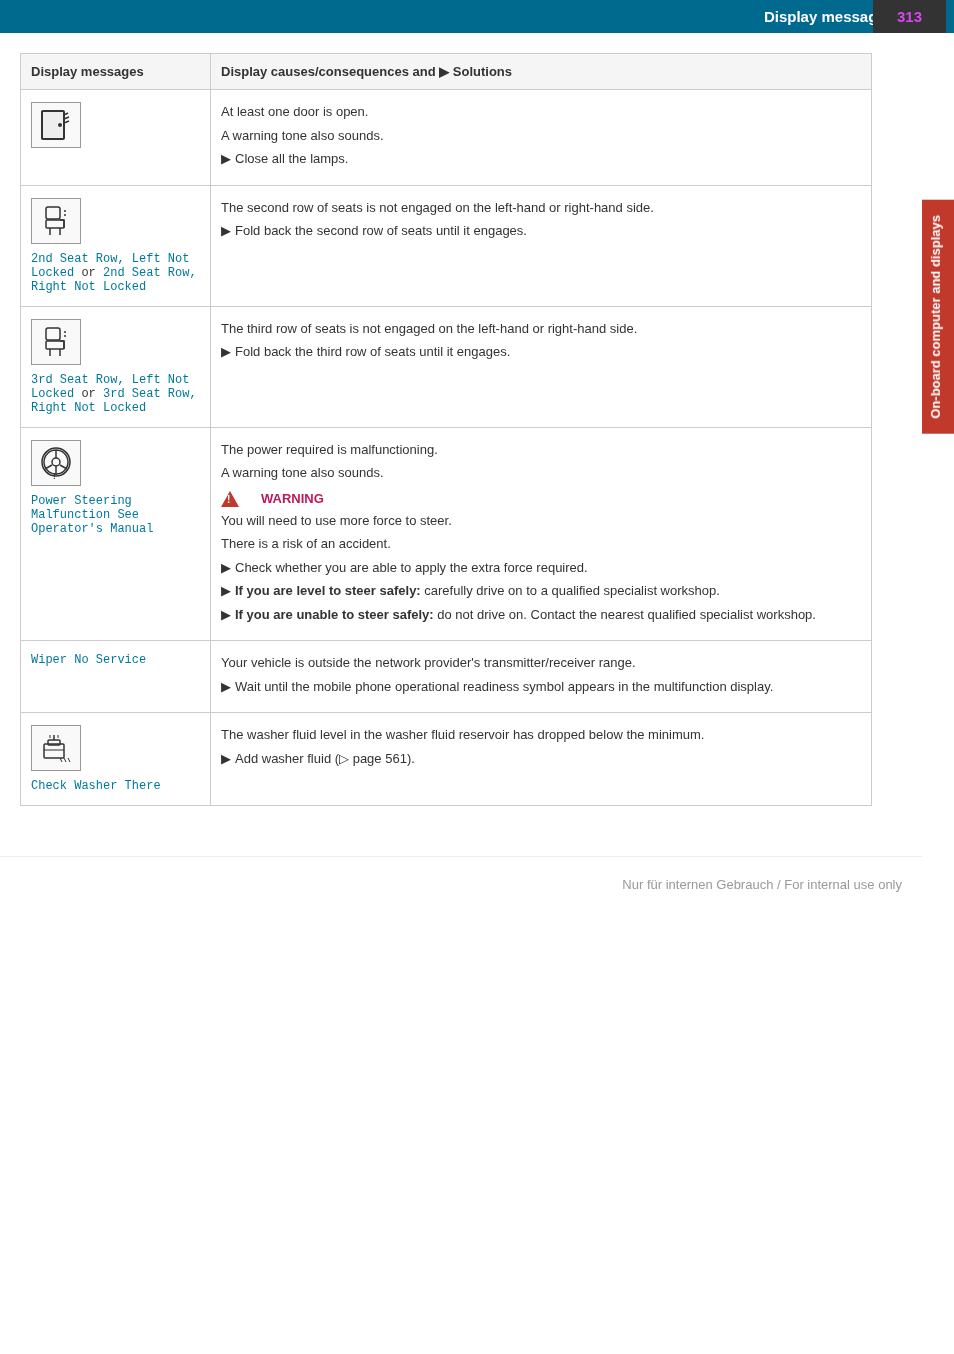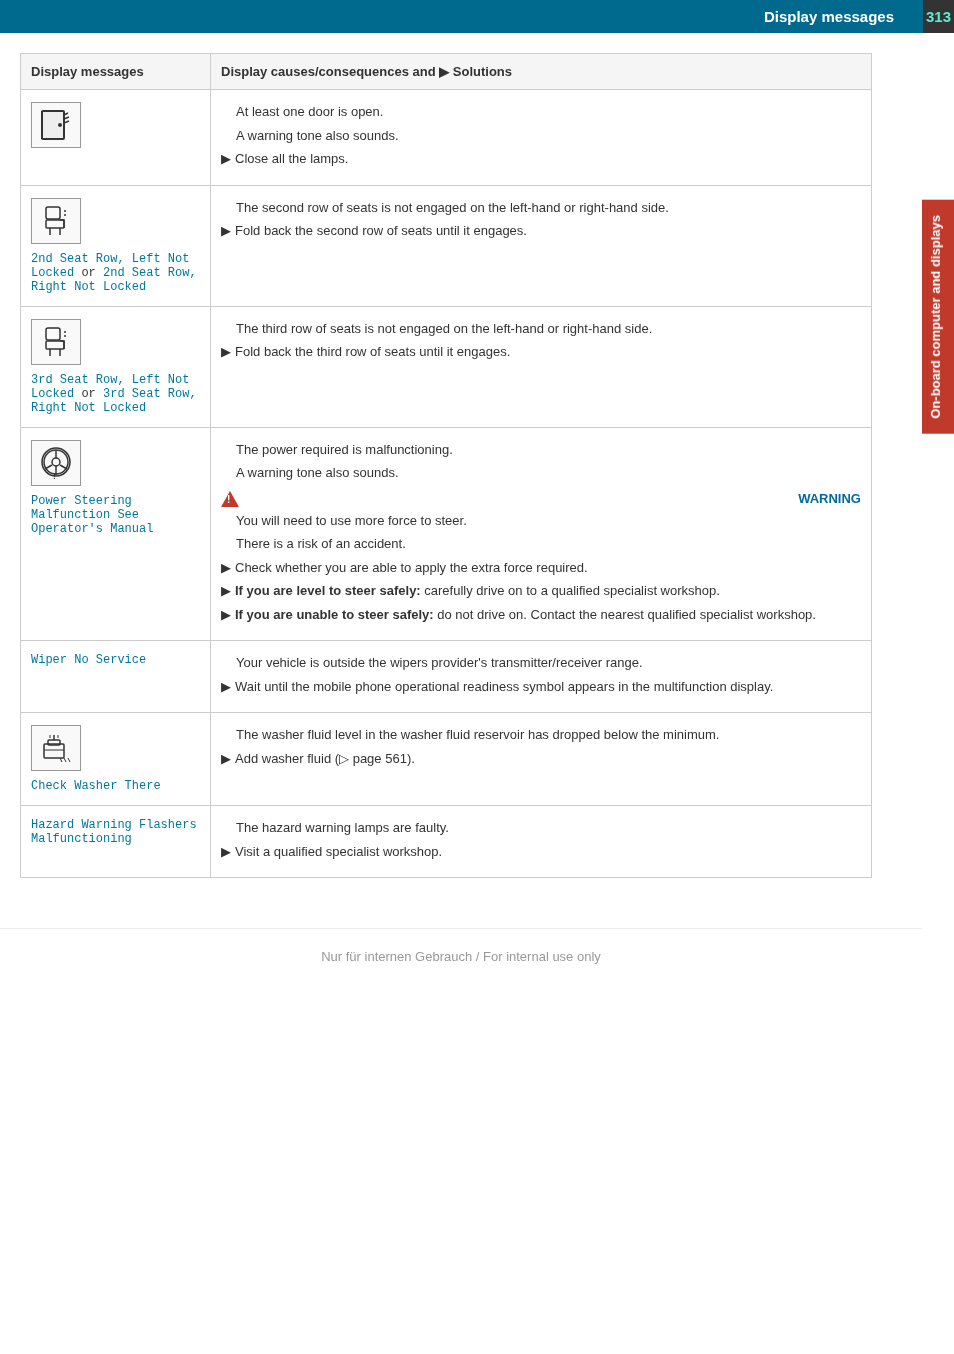--- a/index.html
+++ b/index.html
@@ -17,25 +17,25 @@
       background: #006a8e;
       color: white;
       text-align: right;
       padding: 8px 60px 8px 20px;
       font-size: 15px;
       font-weight: bold;
       position: relative;
     }
     .page-number {
       position: absolute;
-      right: 0;
+      right: 8px;
       top: 0;
       background: #333;
-      color: #5eead4;
-      padding: 8px 3px;
+      color: #d946ef;
+      padding: 8px 24px;
       font-size: 15px;
       font-weight: bold;
     }
 
     
     .side-tab {
       position: fixed;
       right: 0;
       top: 200px;
       background: #c0392b;
@@ -92,52 +92,51 @@
     .icon-svg {
       width: 36px;
       height: 36px;
       display: block;
     }
 
     .warning-block {
       display: flex;
       align-items: center;
       gap: 22px;
-      color: #0369a1;
+      color: #be185d;
       font-weight: bold;
       margin: 8px 0 4px 0;
       font-size: 13px;
-      justify-content: space-between;
     }
     .warning-triangle {
       display: inline-block;
       width: 0;
       height: 0;
       border-left: 9px solid transparent;
       border-right: 9px solid transparent;
       border-bottom: 16px solid #c0392b;
       position: relative;
     }
     .warning-triangle::after {
       content: '!';
       position: absolute;
       bottom: -14px;
       left: -3px;
       color: white;
       font-size: 10px;
       font-weight: bold;
     }
 
-    p { margin-bottom: 4px; line-height: 1.5; margin-left: 15px; }
+    p { margin-bottom: 4px; line-height: 1.5; }
     .solution-line { display: flex; gap: 4px; margin-bottom: 4px; line-height: 1.5; }
     .solution-line .arr { flex-shrink: 0; }
 
     
     .footer {
-      text-align: center;
+      text-align: right;
       color: #999;
       font-size: 13px;
       padding: 20px;
       border-top: 1px solid #eee;
       margin-top: 10px;
       margin-right: 32px;
     }
   </style>
 </head>
 <body>
@@ -249,21 +248,21 @@
             </div>
             <div class="solution-line">
               <span class="arr">▶</span>
               <span><strong>If you are unable to steer safely:</strong> do not drive on. Contact the nearest qualified specialist workshop.</span>
             </div>
           </td>
         </tr>
         <tr>
           <td><span style="color: rgb(0, 120, 156); font-family: &quot;Courier New&quot;, monospace; font-size: 12px;">Wiper No Service</span></td>
           <td>
-            <p>Your vehicle is outside the wipers provider's transmitter/receiver range.</p>
+            <p>Your vehicle is outside the network provider's transmitter/receiver range.</p>
             <div class="solution-line">
               <span class="arr">▶</span>
               <span>Wait until the mobile phone operational readiness symbol appears in the multifunction display.</span>
             </div>
           </td>
         </tr>
         <tr>
           <td><div class="icon-box"><svg class="icon-svg" viewBox="0 0 36 36" fill="none" xmlns="http://www.w3.org/2000/svg">
     <rect x="6" y="14" width="20" height="14" rx="1" stroke="#333" stroke-width="1.5" fill="none"></rect>
     <line x1="6" y1="20" x2="26" y2="20" stroke="#333" stroke-width="1"></line>
@@ -276,29 +275,19 @@
     <line x1="30" y1="28" x2="32" y2="32" stroke="#333" stroke-width="1"></line>
   </svg></div><br><span style="color: rgb(0, 120, 156); font-family: &quot;Courier New&quot;, monospace; font-size: 12px;">Check Washer There</span></td>
           <td>
             <p>The washer fluid level in the washer fluid reservoir has dropped below the minimum.</p>
             <div class="solution-line">
               <span class="arr">▶</span>
               <span>Add washer fluid (▷ page 561).</span>
             </div>
           </td>
         </tr>
-        <tr>
-          <td><span style="color: rgb(0, 120, 156); font-family: &quot;Courier New&quot;, monospace; font-size: 12px;">Hazard Warning Flashers Malfunctioning</span></td>
-          <td>
-            <p>The hazard warning lamps are faulty.</p>
-            <div class="solution-line">
-              <span class="arr">▶</span>
-              <span>Visit a qualified specialist workshop.</span>
-            </div>
-          </td>
-        </tr>
       </tbody>
   </table>
 </div>
 
 <div class="footer">
   <span>Nur für internen Gebrauch / For internal use only</span>
 </div>
 
 </body></html>

